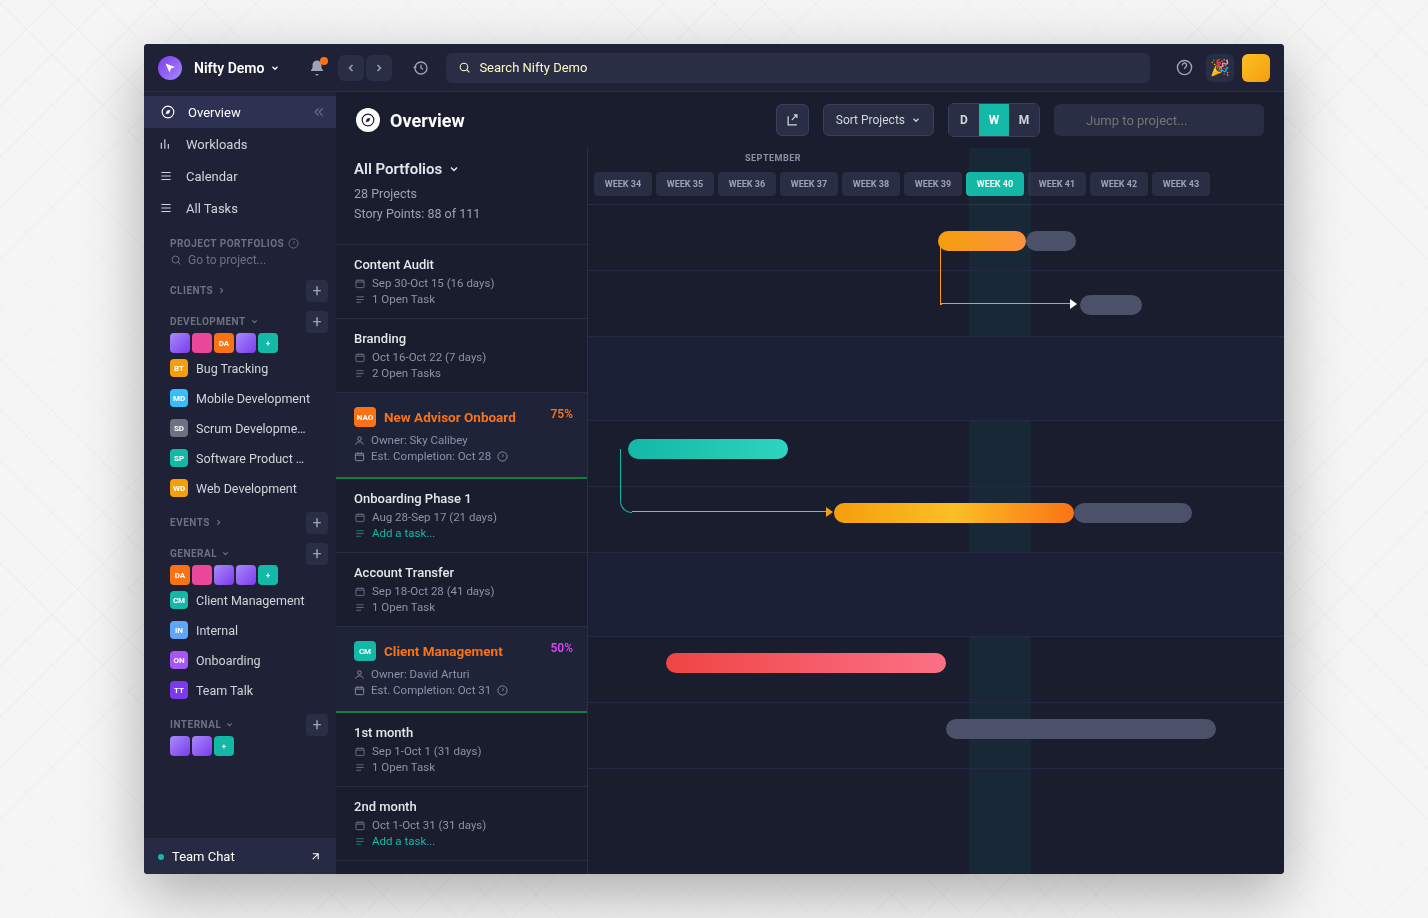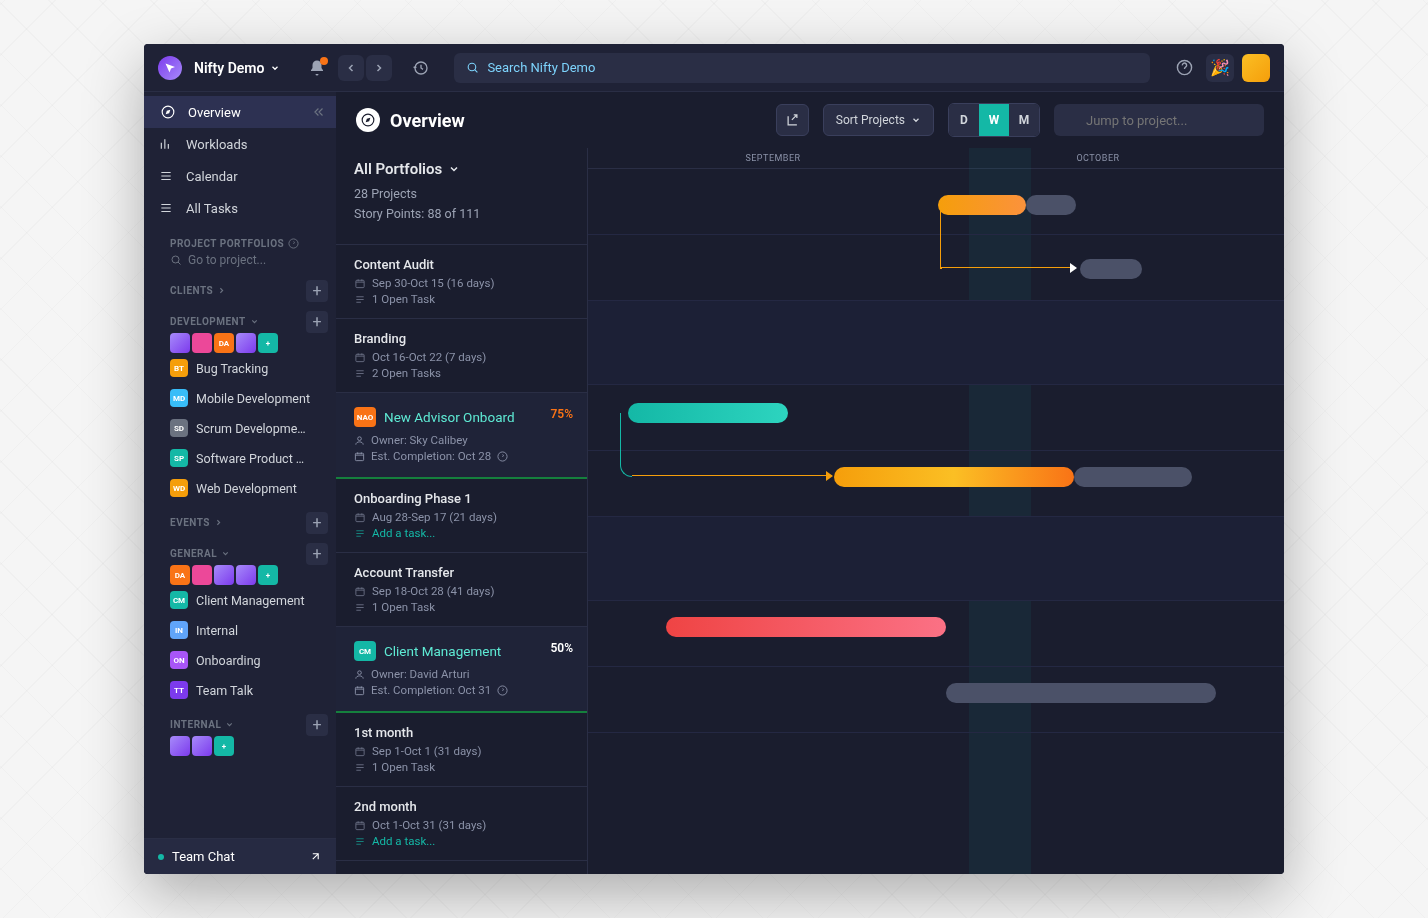--- a/index.html
+++ b/index.html
@@ -8,21 +8,21 @@
 .app{width:1140px;height:830px;background:#1a1d2e;border-radius:4px;overflow:hidden;display:flex;flex-direction:column;box-shadow:0 20px 60px rgba(0,0,0,.3);color:#9ca3b4}
 .topbar{height:48px;background:#1f2236;display:flex;align-items:center;padding:0 14px;gap:12px;border-bottom:1px solid #2a2e45}
 .logo{width:24px;height:24px;border-radius:50%;background:linear-gradient(135deg,#7c3aed,#a78bfa);display:flex;align-items:center;justify-content:center}
 .logo svg{fill:#fff}
 .workspace{color:#fff;font-weight:600;font-size:14px;display:flex;align-items:center;gap:6px;cursor:pointer}
 .bell{position:relative;margin-left:16px;color:#9ca3b4;cursor:pointer}
 .bell .dot{position:absolute;top:-2px;right:-2px;width:8px;height:8px;background:#f97316;border-radius:50%}
 .nav-arrows{display:flex;gap:2px;margin-left:auto}
 .arrow-btn{width:26px;height:26px;background:#2a2e45;border-radius:6px;display:flex;align-items:center;justify-content:center;cursor:pointer;color:#9ca3b4}
 .history-btn{width:26px;height:26px;display:flex;align-items:center;justify-content:center;cursor:pointer;margin-left:4px}
-.search-bar{flex:1;height:30px;background:#2a2e45;border-radius:6px;display:flex;align-items:center;padding:0 12px;gap:8px;margin-left:8px;margin-right:8px;color:#7dd3fc;font-size:13px}
+.search-bar{flex:1;height:30px;background:#2a2e45;border-radius:6px;display:flex;align-items:center;padding:0 12px;gap:8px;margin-right:8px;color:#fef9c3;font-size:13px}
 .top-icons{display:flex;align-items:center;gap:8px}
 .top-ic{width:28px;height:28px;display:flex;align-items:center;justify-content:center;cursor:pointer;border-radius:6px}
 .top-ic.party{background:#2a2e45}
 .avatar{width:28px;height:28px;border-radius:6px;background:linear-gradient(135deg,#fbbf24,#f59e0b)}
 .body{flex:1;display:flex;overflow:hidden}
 .sidebar{width:192px;background:#1f2236;display:flex;flex-direction:column;overflow-y:auto;overflow-x:hidden}
 .main-nav{padding:4px 0}
 .nav-item{height:32px;display:flex;align-items:center;padding:0 14px;gap:12px;font-size:13px;cursor:pointer;color:#d1d5db}
 .nav-item.active{background:#2d3152;color:#fff;border-left:2px solid transparent;position:relative}
 .nav-item .ic{width:16px;display:flex;justify-content:center}
@@ -61,27 +61,27 @@
 .portfolio-hdr{padding:12px 18px 20px;border-bottom:1px solid #2a2e45}
 .pf-title{color:#e5e7eb;font-size:15px;font-weight:600;display:flex;align-items:center;gap:6px;margin-bottom:6px;cursor:pointer}
 .pf-sub{font-size:12.5px;color:#9ca3b4;line-height:1.6}
 .task-card{padding:12px 18px;border-bottom:1px solid #2a2e45}
 .tc-title{font-size:13px;color:#e5e7eb;font-weight:500;margin-bottom:4px;display:flex;align-items:center;gap:6px}
 .tc-meta{font-size:11.5px;color:#8b92a8;display:flex;align-items:center;gap:6px;margin-top:2px}
 .tc-meta .ic{width:12px;opacity:.7}
 .proj-row{padding:14px 18px;border-bottom:2px solid #15803d;background:#1f2338;position:relative}
 .pr-head{display:flex;align-items:center;gap:8px;margin-bottom:6px}
 .pr-badge{width:22px;height:20px;border-radius:4px;font-size:8px;font-weight:700;display:flex;align-items:center;justify-content:center;color:#fff}
-.pr-title{font-size:13.5px;font-weight:400;color:#5eead4}
+.pr-title{font-size:13.5px;font-weight:700;color:#f97316}
 .pr-pct{position:absolute;right:14px;top:14px;font-size:12px;font-weight:600}
 .pr-meta{font-size:11.5px;color:#8b92a8;display:flex;align-items:center;gap:6px;margin-top:2px}
 .add-task{color:#14b8a6}
 .right-col{flex:1;overflow:auto;position:relative}
 .gantt-hdr{display:flex;flex-direction:column;border-bottom:1px solid #2a2e45}
-.months{display:flex;height:20px;font-size:9px;font-weight:400;letter-spacing:.5px;color:#8b92a8}
+.months{display:flex;height:20px;font-size:9px;font-weight:700;letter-spacing:.5px;color:#8b92a8}
 .month-seg{display:flex;justify-content:center;align-items:center}
 .weeks{display:flex;gap:4px;padding:4px 6px 8px}
 .week{width:58px;height:24px;background:#2a2e45;border-radius:4px;display:flex;align-items:center;justify-content:center;font-size:9px;font-weight:700;color:#9ca3b4;cursor:pointer;flex-shrink:0}
 .week.active{background:#14b8a6;color:#fff}
 .gantt-body{position:relative}
 .grow{height:82px;border-bottom:1px solid #242843;position:relative}
 .grow.proj{height:84px;background:#1c2036}
 .grow.task{height:66px}
 .bar{position:absolute;height:20px;border-radius:10px;top:22px}
 .bar.orange{background:linear-gradient(90deg,#f59e0b,#fb923c)}
@@ -457,21 +457,21 @@
                   </svg>Sep 18-Oct 28 (41 days)</div>
                 <div class="tc-meta"><svg class="ic" width="11" height="11" viewBox="0 0 24 24" fill="none" stroke="currentColor" stroke-width="2">
                     <path d="M4 6h16M4 12h16M4 18h10"></path>
                   </svg>1 Open Task</div>
               </div>
               <div class="proj-row">
                 <div class="pr-head">
                   <span class="pr-badge" style="background:#14b8a6">CM</span>
                   <span class="pr-title">Client Management</span>
                 </div>
-      <div class="pr-pct" style="color:#ffffff">50%</div>
+      <div class="pr-pct" style="color:#d946ef">50%</div>
       <div class="pr-meta"><svg class="ic" width="11" height="11" viewBox="0 0 24 24" fill="none" stroke="currentColor" stroke-width="2">
                     <circle cx="12" cy="8" r="4"></circle>
                     <path d="M4 21c0-4 4-6 8-6s8 2 8 6"></path>
                   </svg>Owner: David Arturi</div>
       <div class="pr-meta"><svg class="ic" width="11" height="11" viewBox="0 0 24 24" fill="none" stroke="currentColor" stroke-width="2">
                     <rect x="3" y="5" width="18" height="16" rx="2"></rect>
                     <path d="M3 9h18M8 3v4M16 3v4"></path>
                   </svg>Est. Completion: Oct 31 <svg width="11" height="11" viewBox="0 0 24 24" fill="none" stroke="currentColor" stroke-width="2">
                     <circle cx="12" cy="12" r="10"></circle>
                     <path d="M12 16v.01M12 8a2 2 0 012 2c0 1-2 1-2 3"></path>
@@ -498,22 +498,33 @@
                   </svg>Add a task...</div>
               </div>
             </div>
         </div>
 
         <div class="right-col">
           <div class="today-col" style="left:381px"></div>
           <div class="gantt-hdr">
             <div class="months">
               <div class="month-seg" style="width:370px">SEPTEMBER</div>
-              <div class="month-seg" style="width:280px">OCTOBER</div>
-            </div>
+            </div>
+            <div class="weeks" id="weeks-row">
+                <div class="week">WEEK 34</div>
+                <div class="week">WEEK 35</div>
+                <div class="week">WEEK 36</div>
+                <div class="week">WEEK 37</div>
+                <div class="week">WEEK 38</div>
+                <div class="week">WEEK 39</div>
+                <div class="week active">WEEK 40</div>
+                <div class="week">WEEK 41</div>
+                <div class="week">WEEK 42</div>
+                <div class="week">WEEK 43</div>
+              </div>
           </div>
           <div class="gantt-body">
             <div class="grow task">
               <div class="bar orange" style="left:350px;width:88px;top:26px"></div>
               <div class="bar gray" style="left:438px;width:50px;top:26px"></div>
             </div>
             <div class="grow task">
               <div class="connector o" style="left:352px;top:-28px;width:2px;height:62px;border-radius:0"></div>
               <div class="connector o" style="left:352px;top:32px;width:130px;height:2px;border:none;border-top:1.5px solid #f59e0b"></div>
               <div class="arrow-head" style="left:482px;top:28px;border-left:7px solid #fff"></div>

